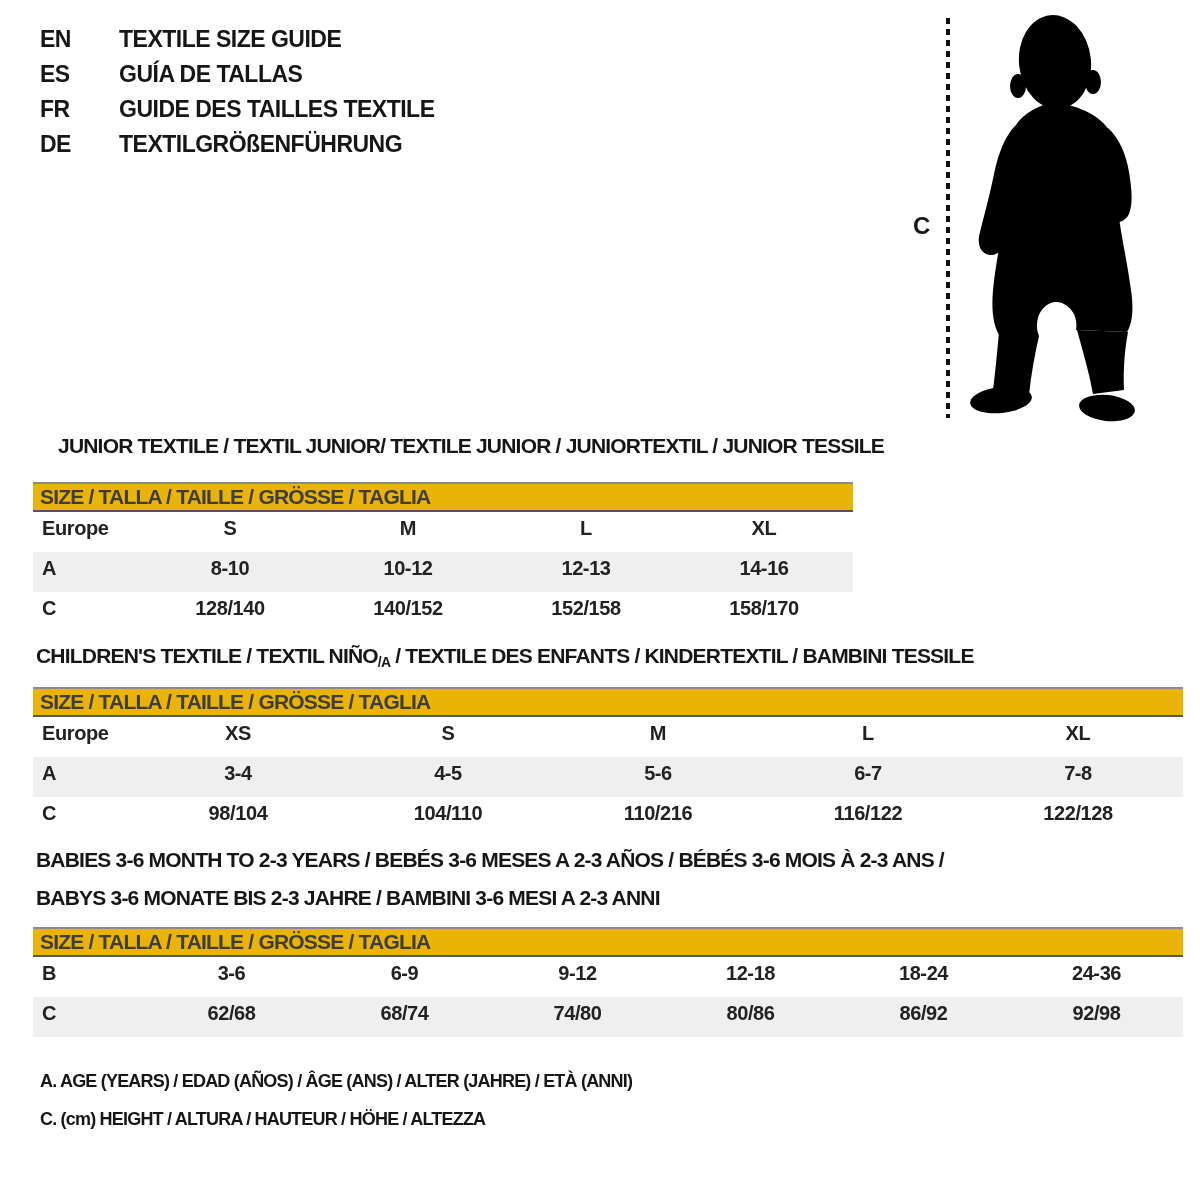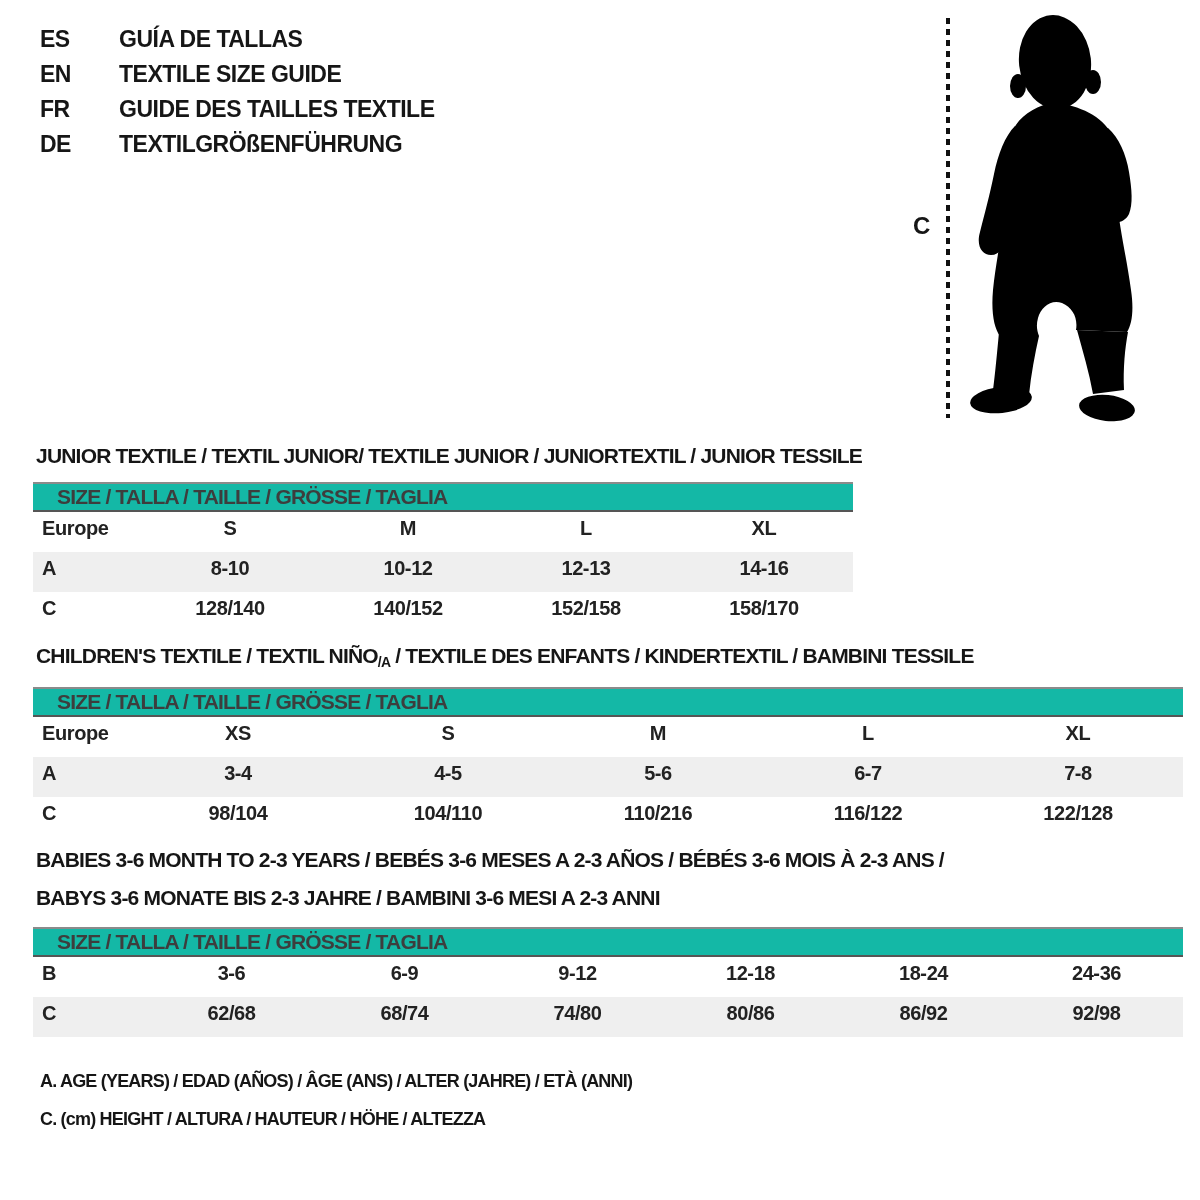--- a/index.html
+++ b/index.html
@@ -16,48 +16,48 @@
     background:repeating-linear-gradient(to bottom,#101010 0 6px,transparent 6px 11px);}
   .fig-label{position:absolute;left:913px;top:212px;font-size:24px;}
   .fig-svg{position:absolute;left:963px;top:12px;}
 
   
   .sec-title{position:absolute;left:36px;font-size:21px;letter-spacing:-0.8px;white-space:nowrap;}
   .sec-title .sub{font-size:14px;position:relative;top:4px;}
 
   
   .tbl{position:absolute;left:33px;font-size:20px;letter-spacing:-0.4px;color:#222;}
-  .size-head{height:26px;line-height:26px;background:#14b8a6;color:#3d3d3d;
-    border-top:2px solid #8b8b8b;border-bottom:2px solid #555;padding-left:24px;
+  .size-head{height:26px;line-height:26px;background:#eab308;color:#3d3d3d;
+    border-top:2px solid #8b8b8b;border-bottom:2px solid #555;padding-left:7px;
     font-size:21px;letter-spacing:-0.8px;}
   .row{display:grid;height:40px;line-height:32px;}
   .tbl-junior{width:820px;top:482px;}
   .tbl-junior .row{grid-template-columns:108px repeat(4,1fr);}
   .tbl-childrens{width:1150px;top:687px;}
   .tbl-childrens .row{grid-template-columns:100px repeat(5,1fr);}
   .tbl-babies{width:1150px;top:927px;}
   .tbl-babies .row{grid-template-columns:112px repeat(6,1fr);}
   .row.alt{background:#efefef;}
   .lab{padding-left:9px;text-align:left;}
   .val{text-align:center;}
 
   
   .notes{position:absolute;left:40px;top:1062px;font-size:18px;letter-spacing:-0.8px;line-height:38px;}
 </style>
 </head>
 <body>
 
 <div class="langs">
   <div class="lang-row">
+    <span class="lang-code">EN</span>
+    <span class="lang-label">TEXTILE SIZE GUIDE</span>
+  </div>
+  <div class="lang-row">
     <span class="lang-code">ES</span>
     <span class="lang-label">GUÍA DE TALLAS</span>
-  </div>
-  <div class="lang-row">
-    <span class="lang-code">EN</span>
-    <span class="lang-label">TEXTILE SIZE GUIDE</span>
   </div>
   <div class="lang-row">
     <span class="lang-code">FR</span>
     <span class="lang-label">GUIDE DES TAILLES TEXTILE</span>
   </div>
   <div class="lang-row">
     <span class="lang-code">DE</span>
     <span class="lang-label">TEXTILGRÖßENFÜHRUNG</span>
   </div>
 </div>
@@ -95,21 +95,21 @@
              C137,197 138,186 140,178
              C142,166 143,150 141,138
              C140,128 140,120 141,117 Z"></path>
     <path d="M36,320 C34,342 32,362 30,378 L66,383 C68,362 72,342 76,324 Z"></path>
     <path d="M114,318 C120,340 126,360 130,382 L161,378 C160,356 162,336 165,320 Z"></path>
     <ellipse cx="38" cy="388" rx="31" ry="13" transform="rotate(-6 38 388)"></ellipse>
     <ellipse cx="144" cy="396" rx="28" ry="13" transform="rotate(6 144 396)"></ellipse>
   </g>
 </svg>
 
-<div class="sec-title" style="top:444px;">JUNIOR TEXTILE / TEXTIL JUNIOR/ TEXTILE JUNIOR / JUNIORTEXTIL / JUNIOR TESSILE</div>
+<div class="sec-title" style="top:434px;margin-left:22px;">JUNIOR TEXTILE / TEXTIL JUNIOR/ TEXTILE JUNIOR / JUNIORTEXTIL / JUNIOR TESSILE</div>
 <div class="tbl tbl-junior">
   <div class="size-head">SIZE / TALLA / TAILLE / GRÖSSE / TAGLIA</div>
   <div class="row">
     <span class="lab">Europe</span>
     <span class="val">S</span>
     <span class="val">M</span>
     <span class="val">L</span>
     <span class="val">XL</span>
   </div>
   <div class="row alt">

